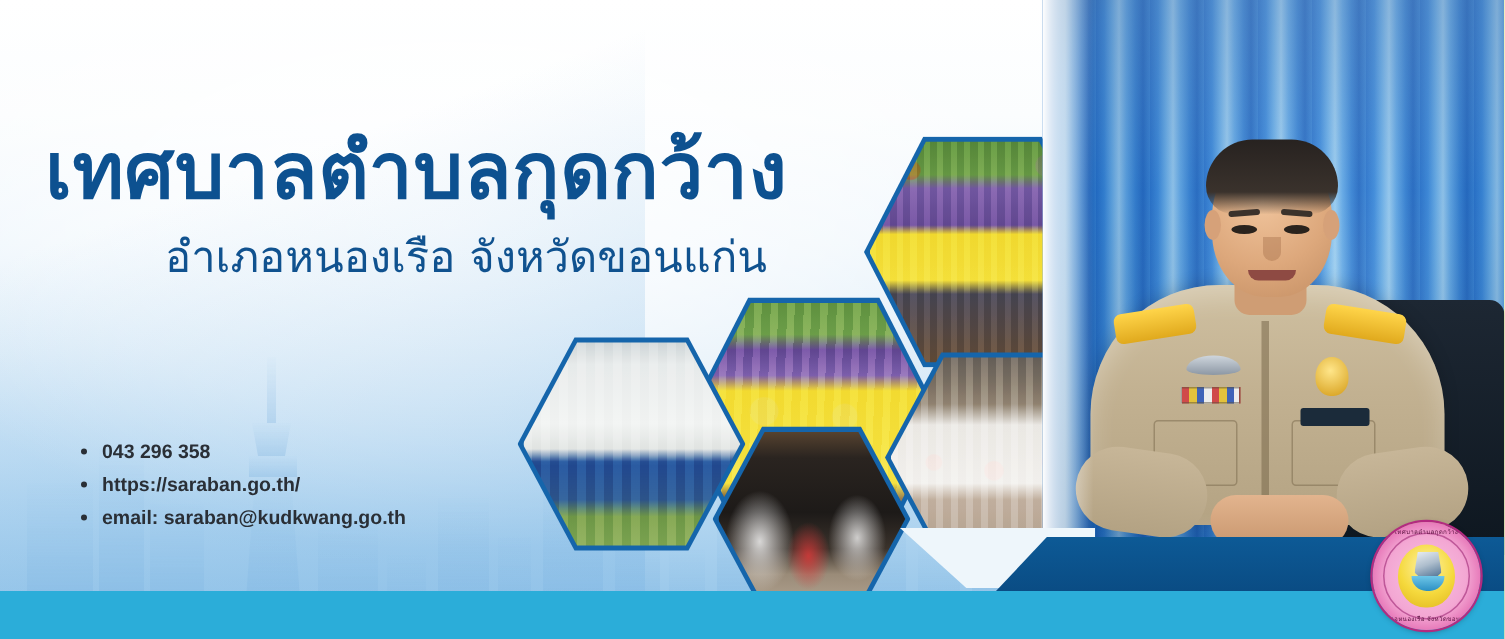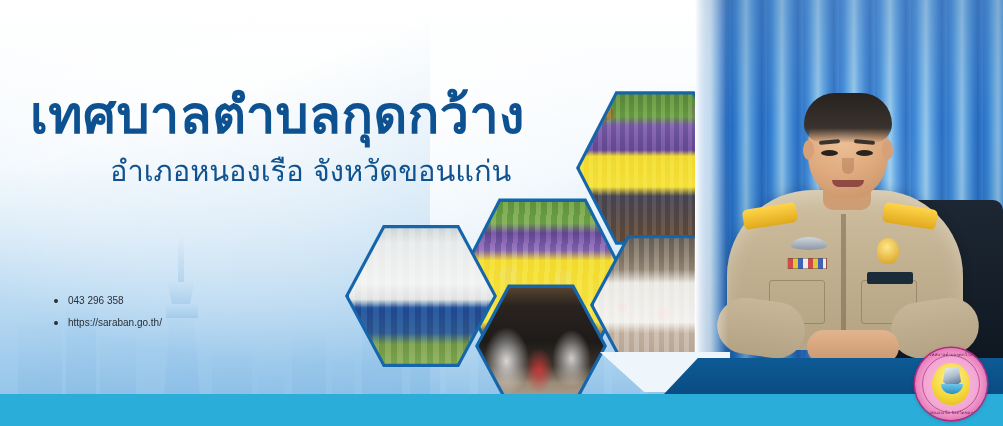--- a/index.html
+++ b/index.html
@@ -185,25 +185,26 @@
   }
 
   
   .contacts {
     position:absolute; left:52px; top:290px;
     list-style:none;
   }
   .contacts li {
     position:relative;
     padding-left:16px;
-    font-size:10px;
+    font-size:13px;
     line-height:22px;
     color:#2a2f36;
     font-family:"Liberation Sans",sans-serif;
     white-space:nowrap;
+    font-weight:bold;
   }
   .contacts li::before {
     content:"";
     position:absolute; left:2px; top:9px;
     width:4px; height:4px; border-radius:50%;
     background:#2a2f36;
   }
 
   
   .hex {
@@ -374,20 +375,23 @@
   <div class="headline">เทศบาลตำบลกุดกว้าง</div>
   <div class="subhead">อำเภอหนองเรือ จังหวัดขอนแก่น</div>
 
   <ul class="contacts">
     <li>
       <span>043 296 358</span>
     </li>
     <li>
       <span>https://saraban.go.th/</span>
     </li>
+    <li>
+      <span>email: saraban@kudkwang.go.th</span>
+    </li>
   </ul>
 
   <div class="hex" style="left:576px; top:88px; width:158px; height:160px;">
     <div class="hex-inner">
       <div class="ph photo-yellow-stage"></div>
     </div>
   </div>
 
   <div class="hex" style="left:455px; top:195px; width:175px; height:178px;">
     <div class="hex-inner">

